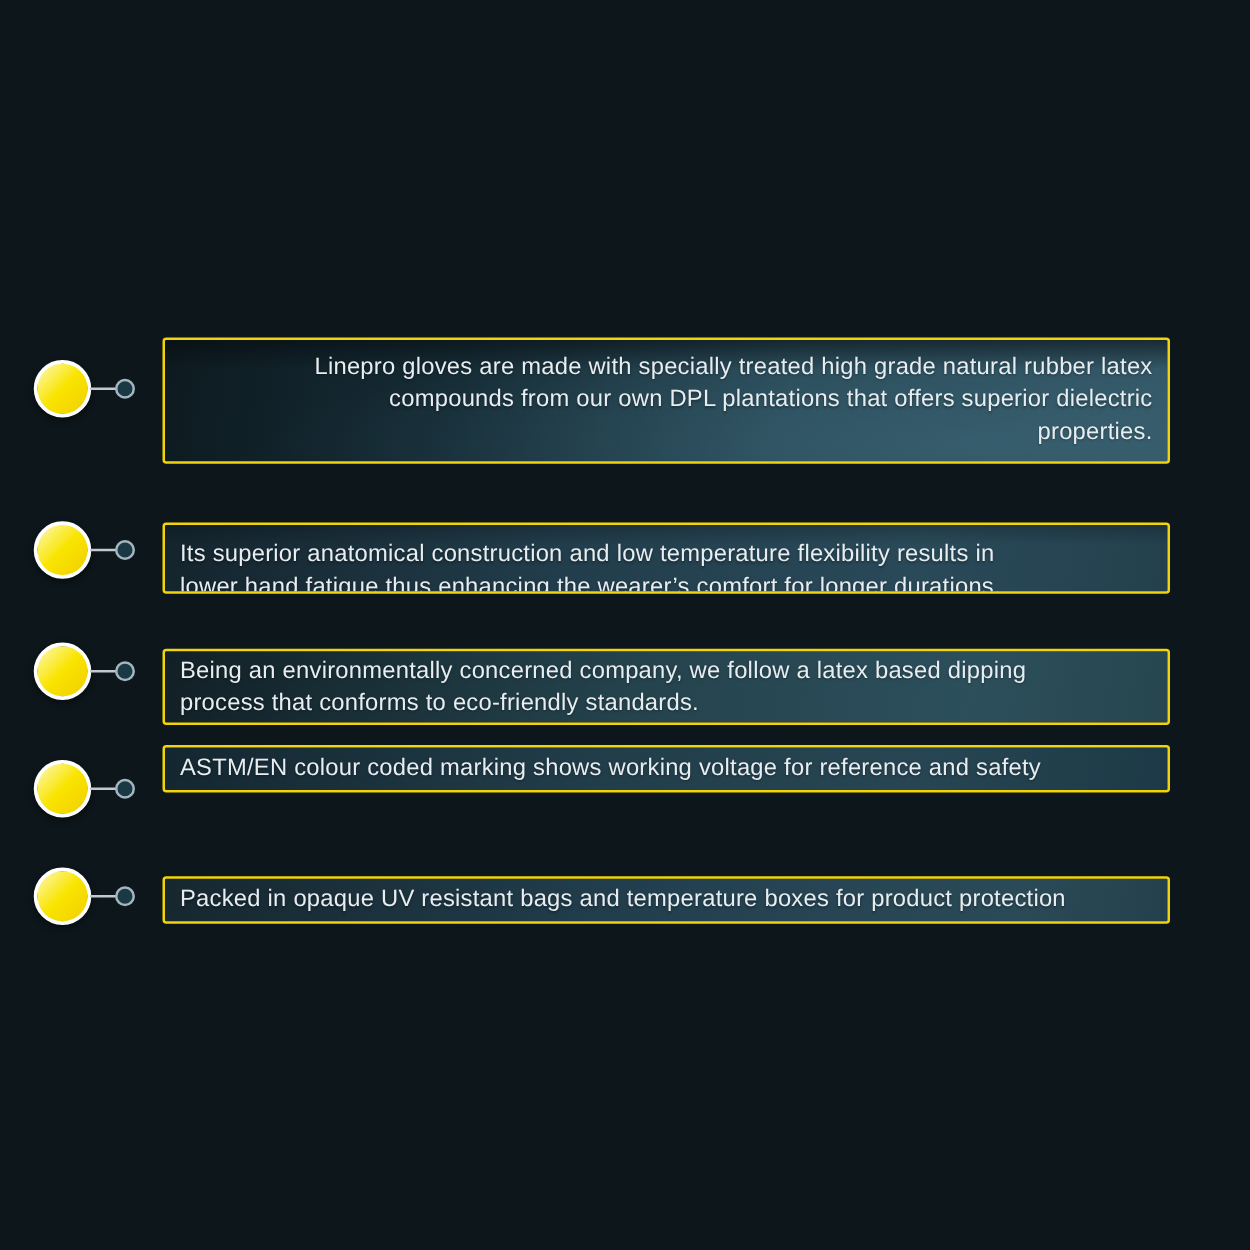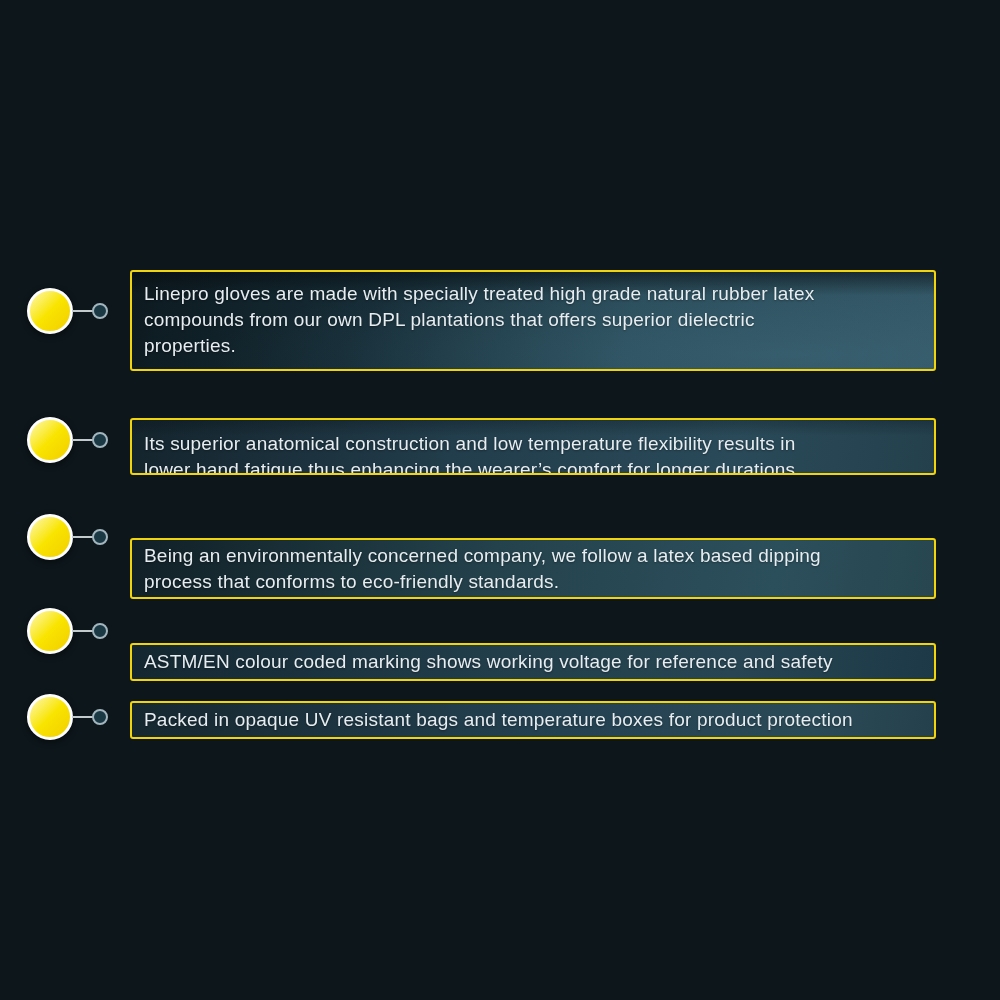--- a/index.html
+++ b/index.html
@@ -57,35 +57,35 @@
     margin: 0;
     white-space: pre-line;
     text-shadow: 0 1px 2px rgba(0,0,0,0.35);
   }
   .box1 {
     top: 270px; height: 101px; padding: 9px 12px;
     background:
       linear-gradient(180deg, rgba(5,10,13,0.55) 0%, rgba(5,10,13,0) 24%),
       radial-gradient(120% 150% at 82% 85%, rgba(70,118,136,0.35), rgba(0,0,0,0) 60%),
       linear-gradient(100deg, #0d1a20 0%, #162c36 30%, #2a4b59 62%, #325564 100%);
+    text-align: right;
   }
   .box2 {
     top: 418px; height: 57px; padding: 11px 12px;
     background:
       linear-gradient(180deg, rgba(5,10,13,0.25) 0%, rgba(5,10,13,0) 30%),
       linear-gradient(100deg, #14242d 0%, #223d4b 40%, #2a4a59 75%, #24404d 100%);
   }
   .box3 {
     top: 519px; height: 61px; padding: 3px 12px;
     background:
       linear-gradient(100deg, #112026 0%, #24424c 45%, #2c4f5c 80%, #27464f 100%);
-    margin-top: 19px;
   }
   .box4 {
-    top: 643px; height: 38px; padding: 4px 12px;
+    top: 596px; height: 38px; padding: 4px 12px;
     background:
       linear-gradient(100deg, #142731 0%, #223e4b 45%, #274552 75%, #1d3947 100%);
   }
   .box5 {
     top: 701px; height: 38px; padding: 4px 12px;
     background:
       linear-gradient(100deg, #16272f 0%, #234050 50%, #2b4a57 85%, #24404c 100%);
   }
   .box4 p, .box5 p { white-space: nowrap; }
 </style>

